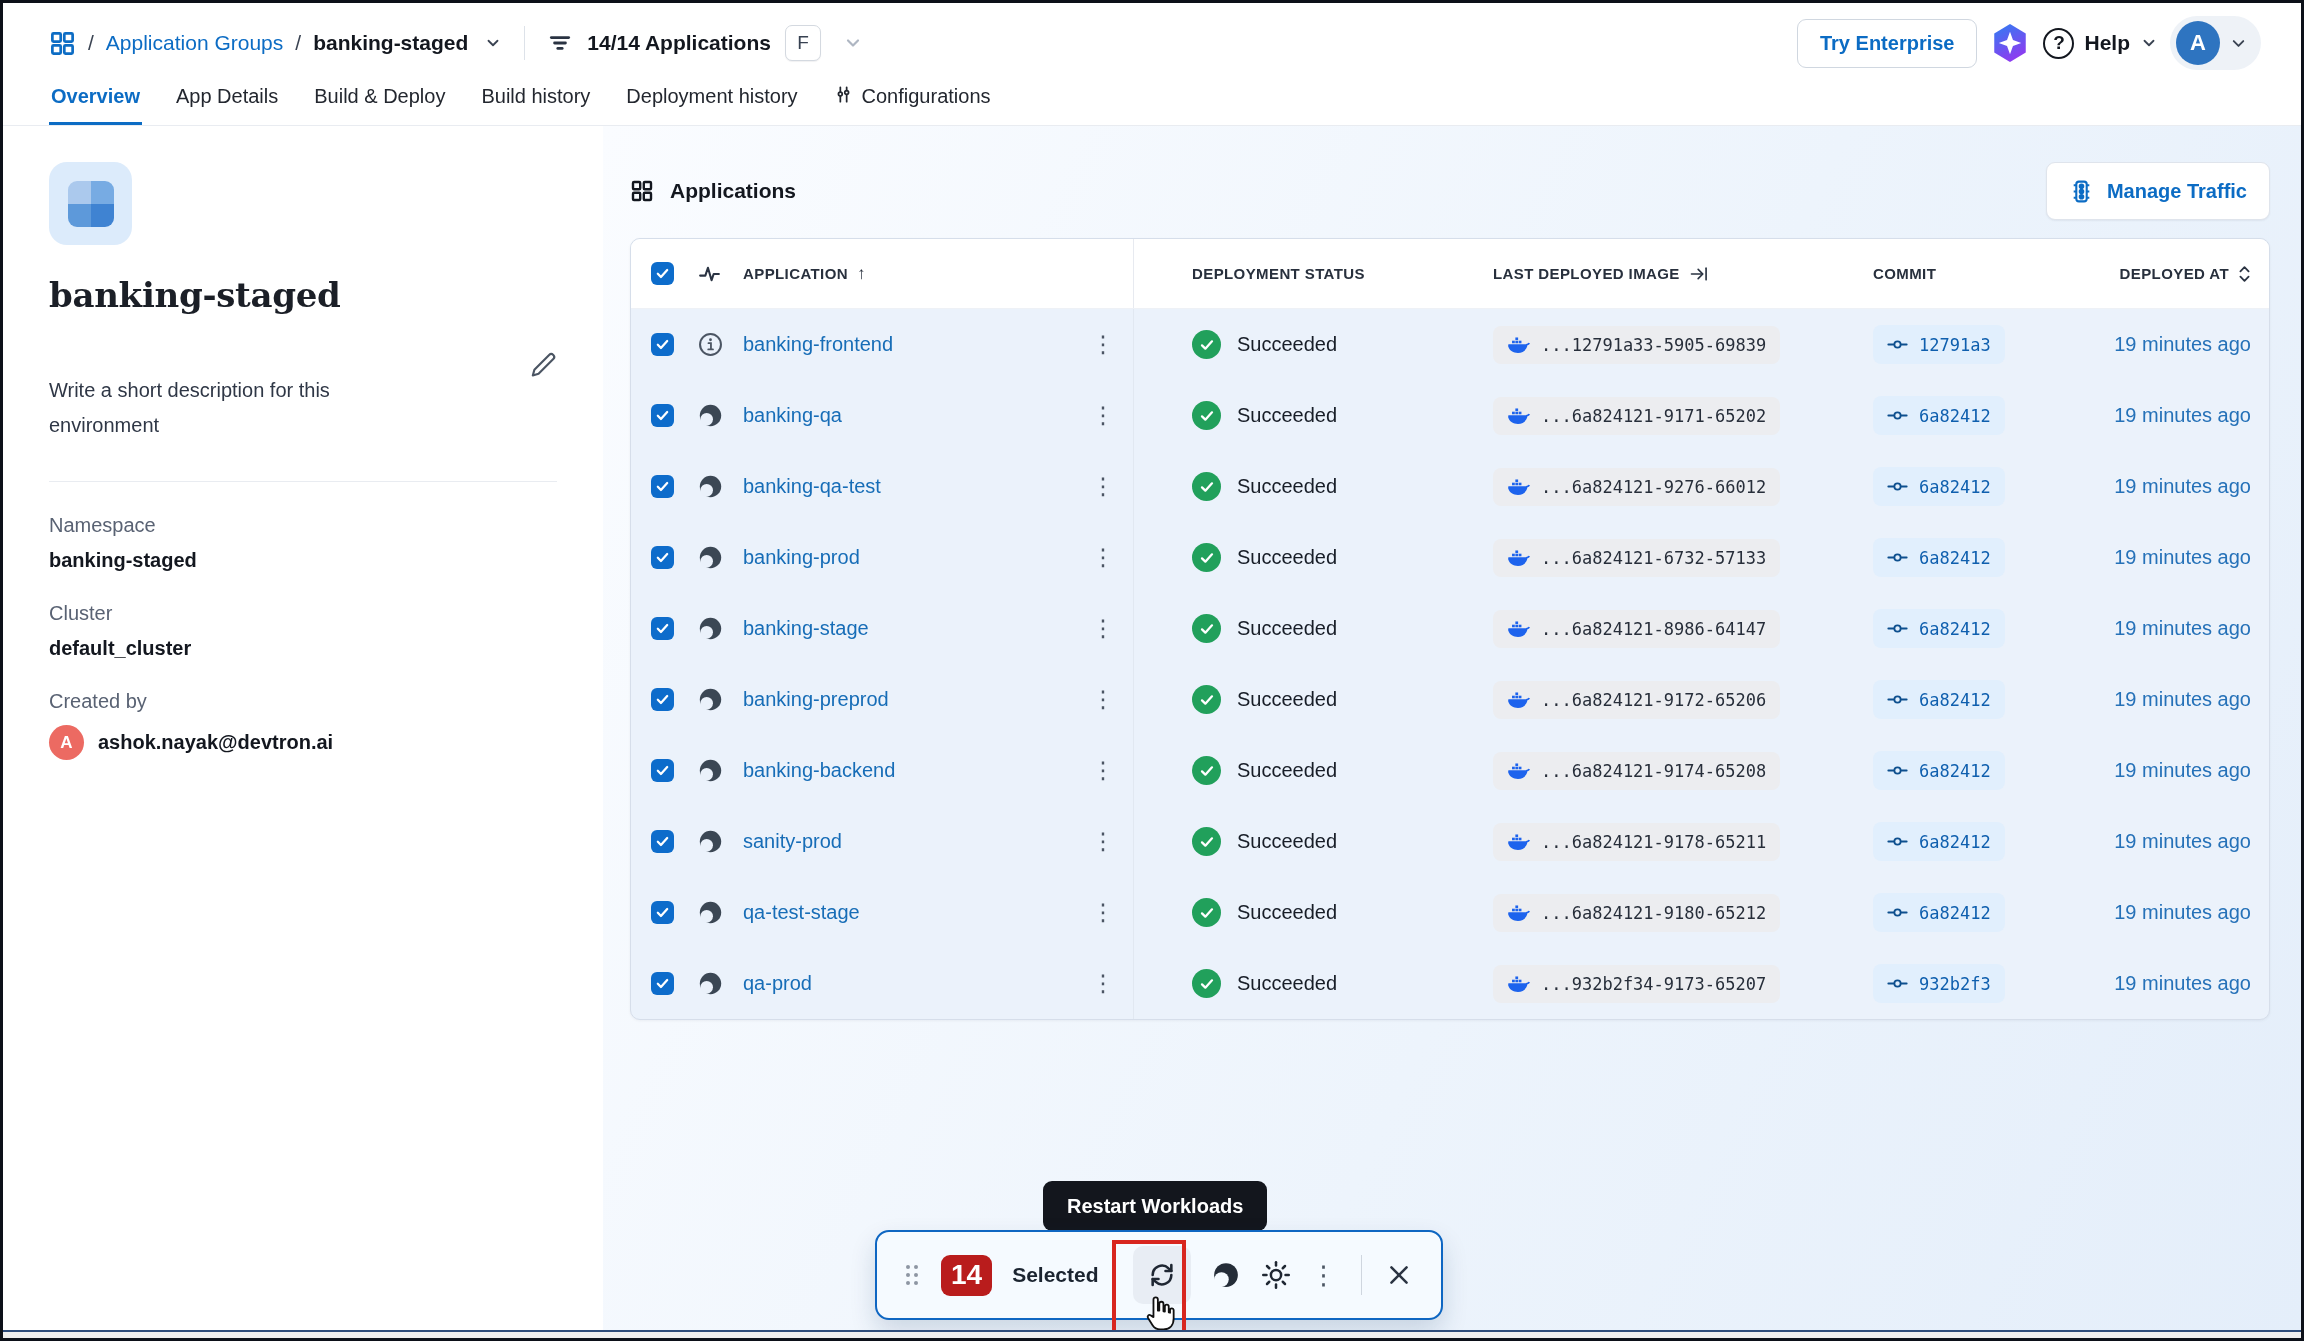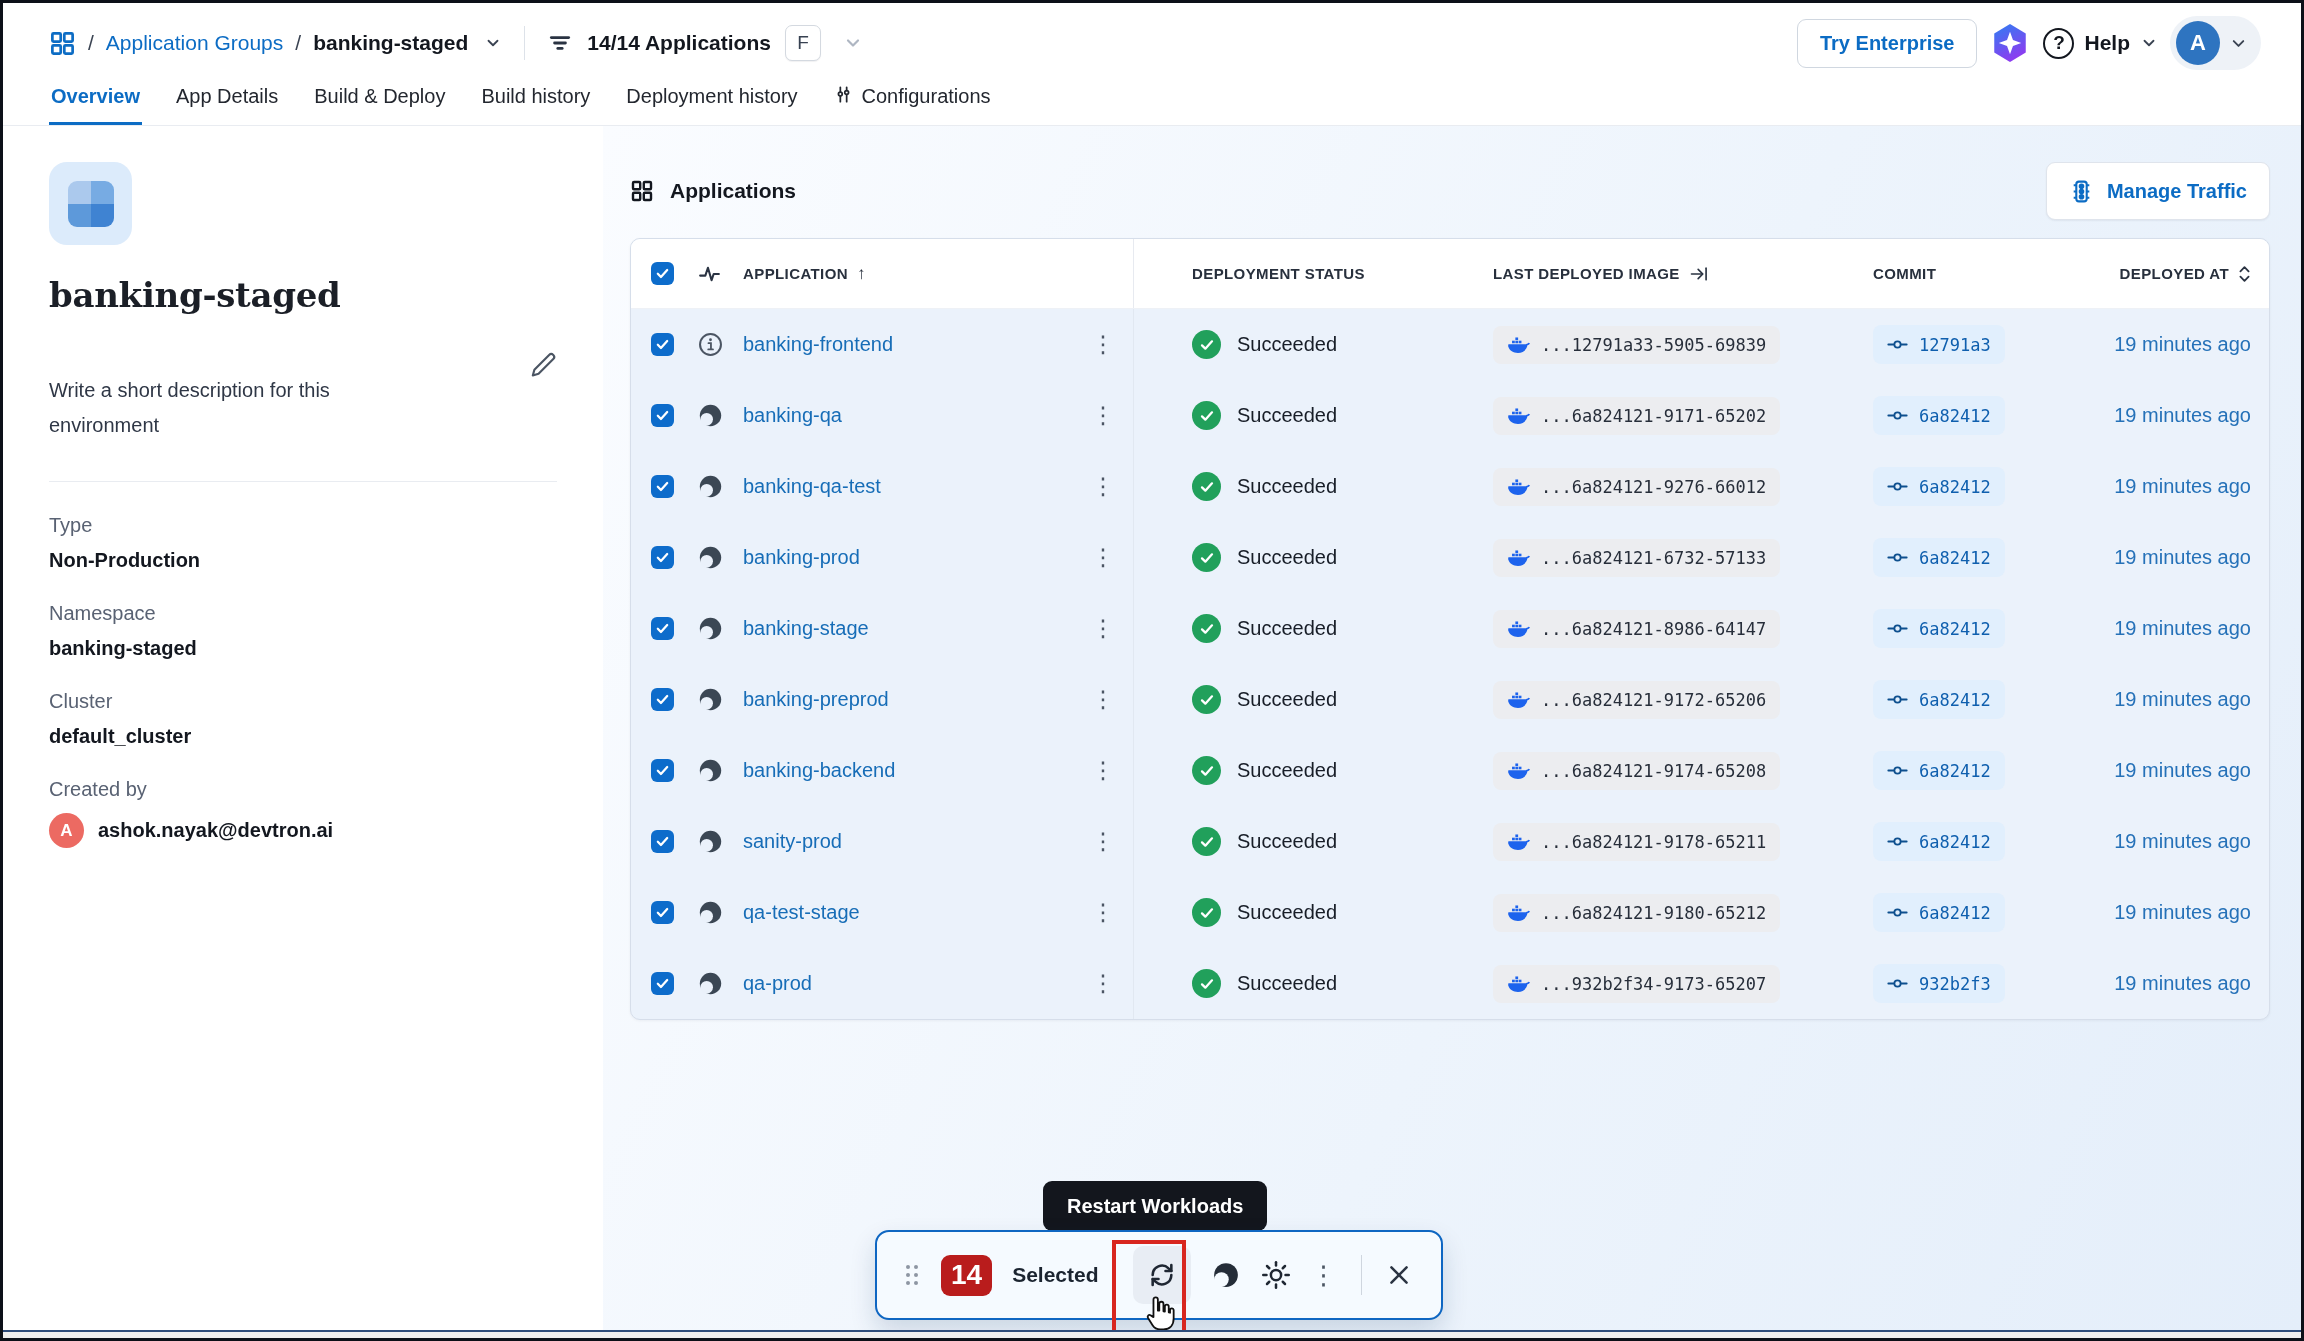--- a/index.html
+++ b/index.html
@@ -223,24 +223,20 @@
       <div class="desc-row">
         <div class="desc-text">Write a short description for this environment</div>
         <span class="edit-btn">
           <svg width="27" height="27" viewBox="0 0 24 24">
               <path d="M17 3.5a2.6 2.6 0 1 1 3.7 3.7L7.6 20.3 2.5 21.7l1.4-5.1z" fill="none" stroke="#4b5563" stroke-width="1.9" stroke-linejoin="round"></path>
             </svg>
         </span>
       </div>
       <hr class="side-hr">
       <div id="fields">
-          <div class="field">
-        <div class="f-label">Type</div>
-        <div class="f-value">Non-Production</div>
-      </div>
           <div class="field">
         <div class="f-label">Namespace</div>
         <div class="f-value">banking-staged</div>
       </div>
           <div class="field">
         <div class="f-label">Cluster</div>
         <div class="f-value">default_cluster</div>
       </div>
         </div>
       <div class="field">

